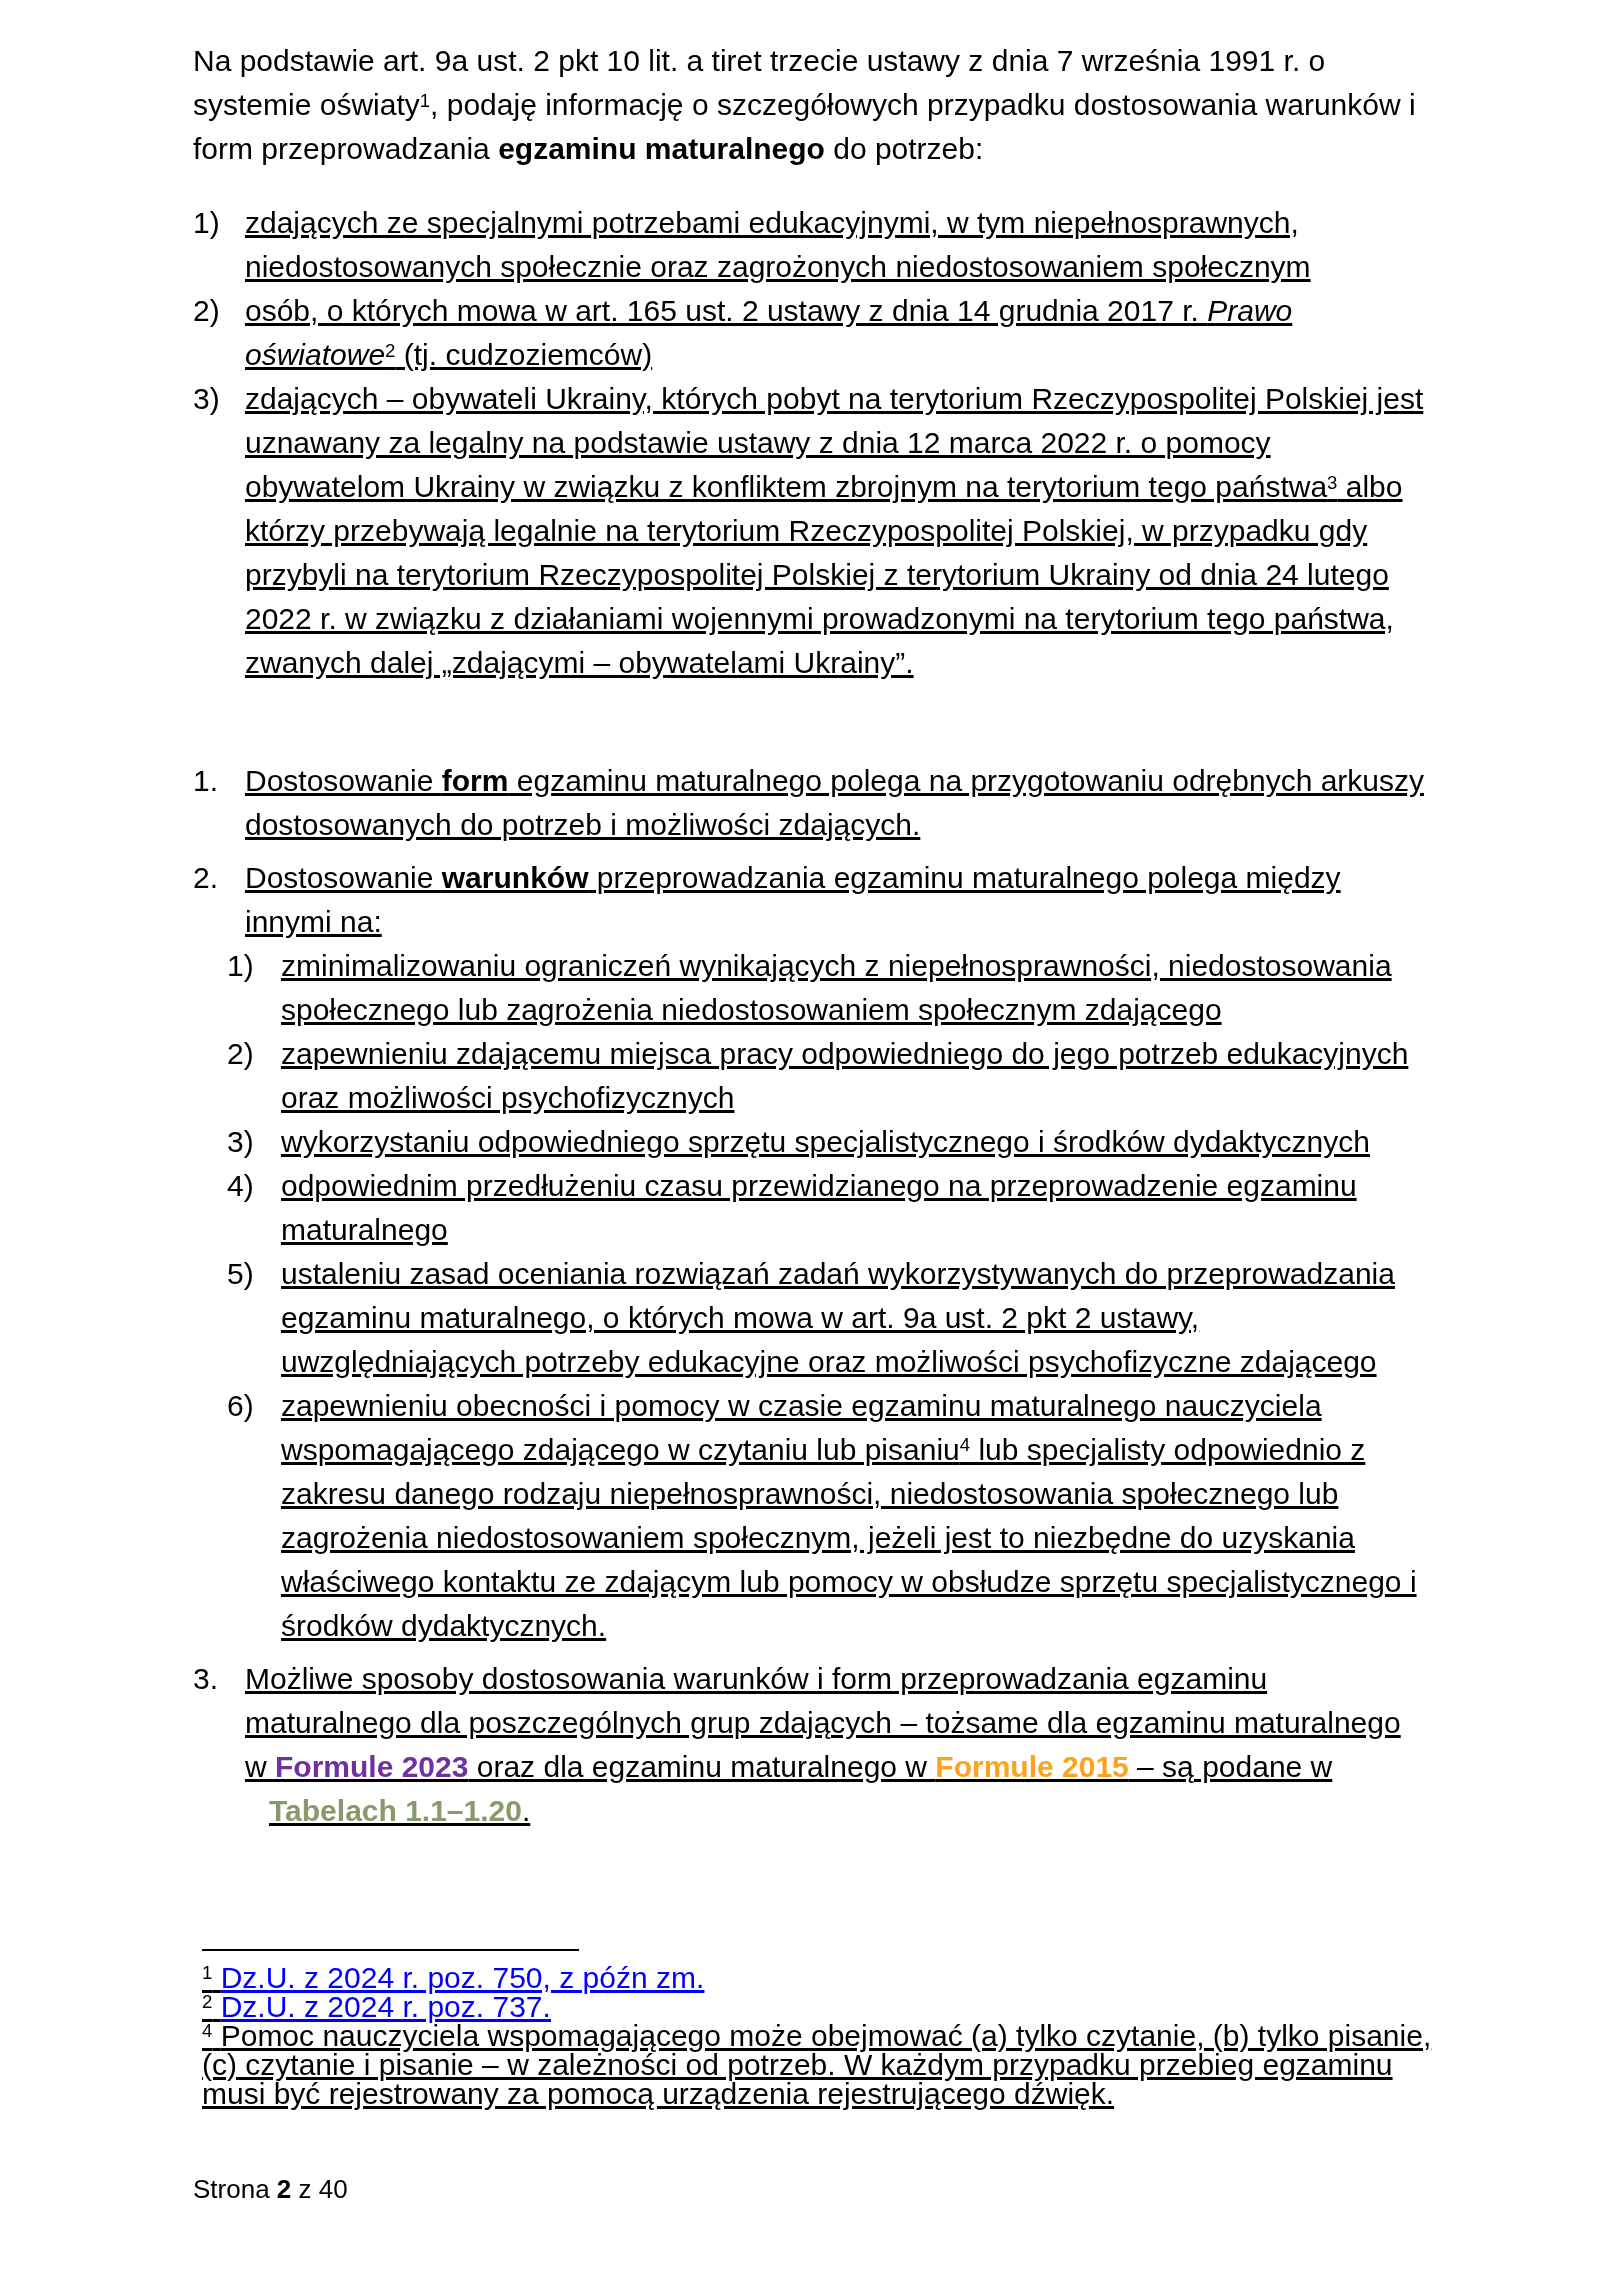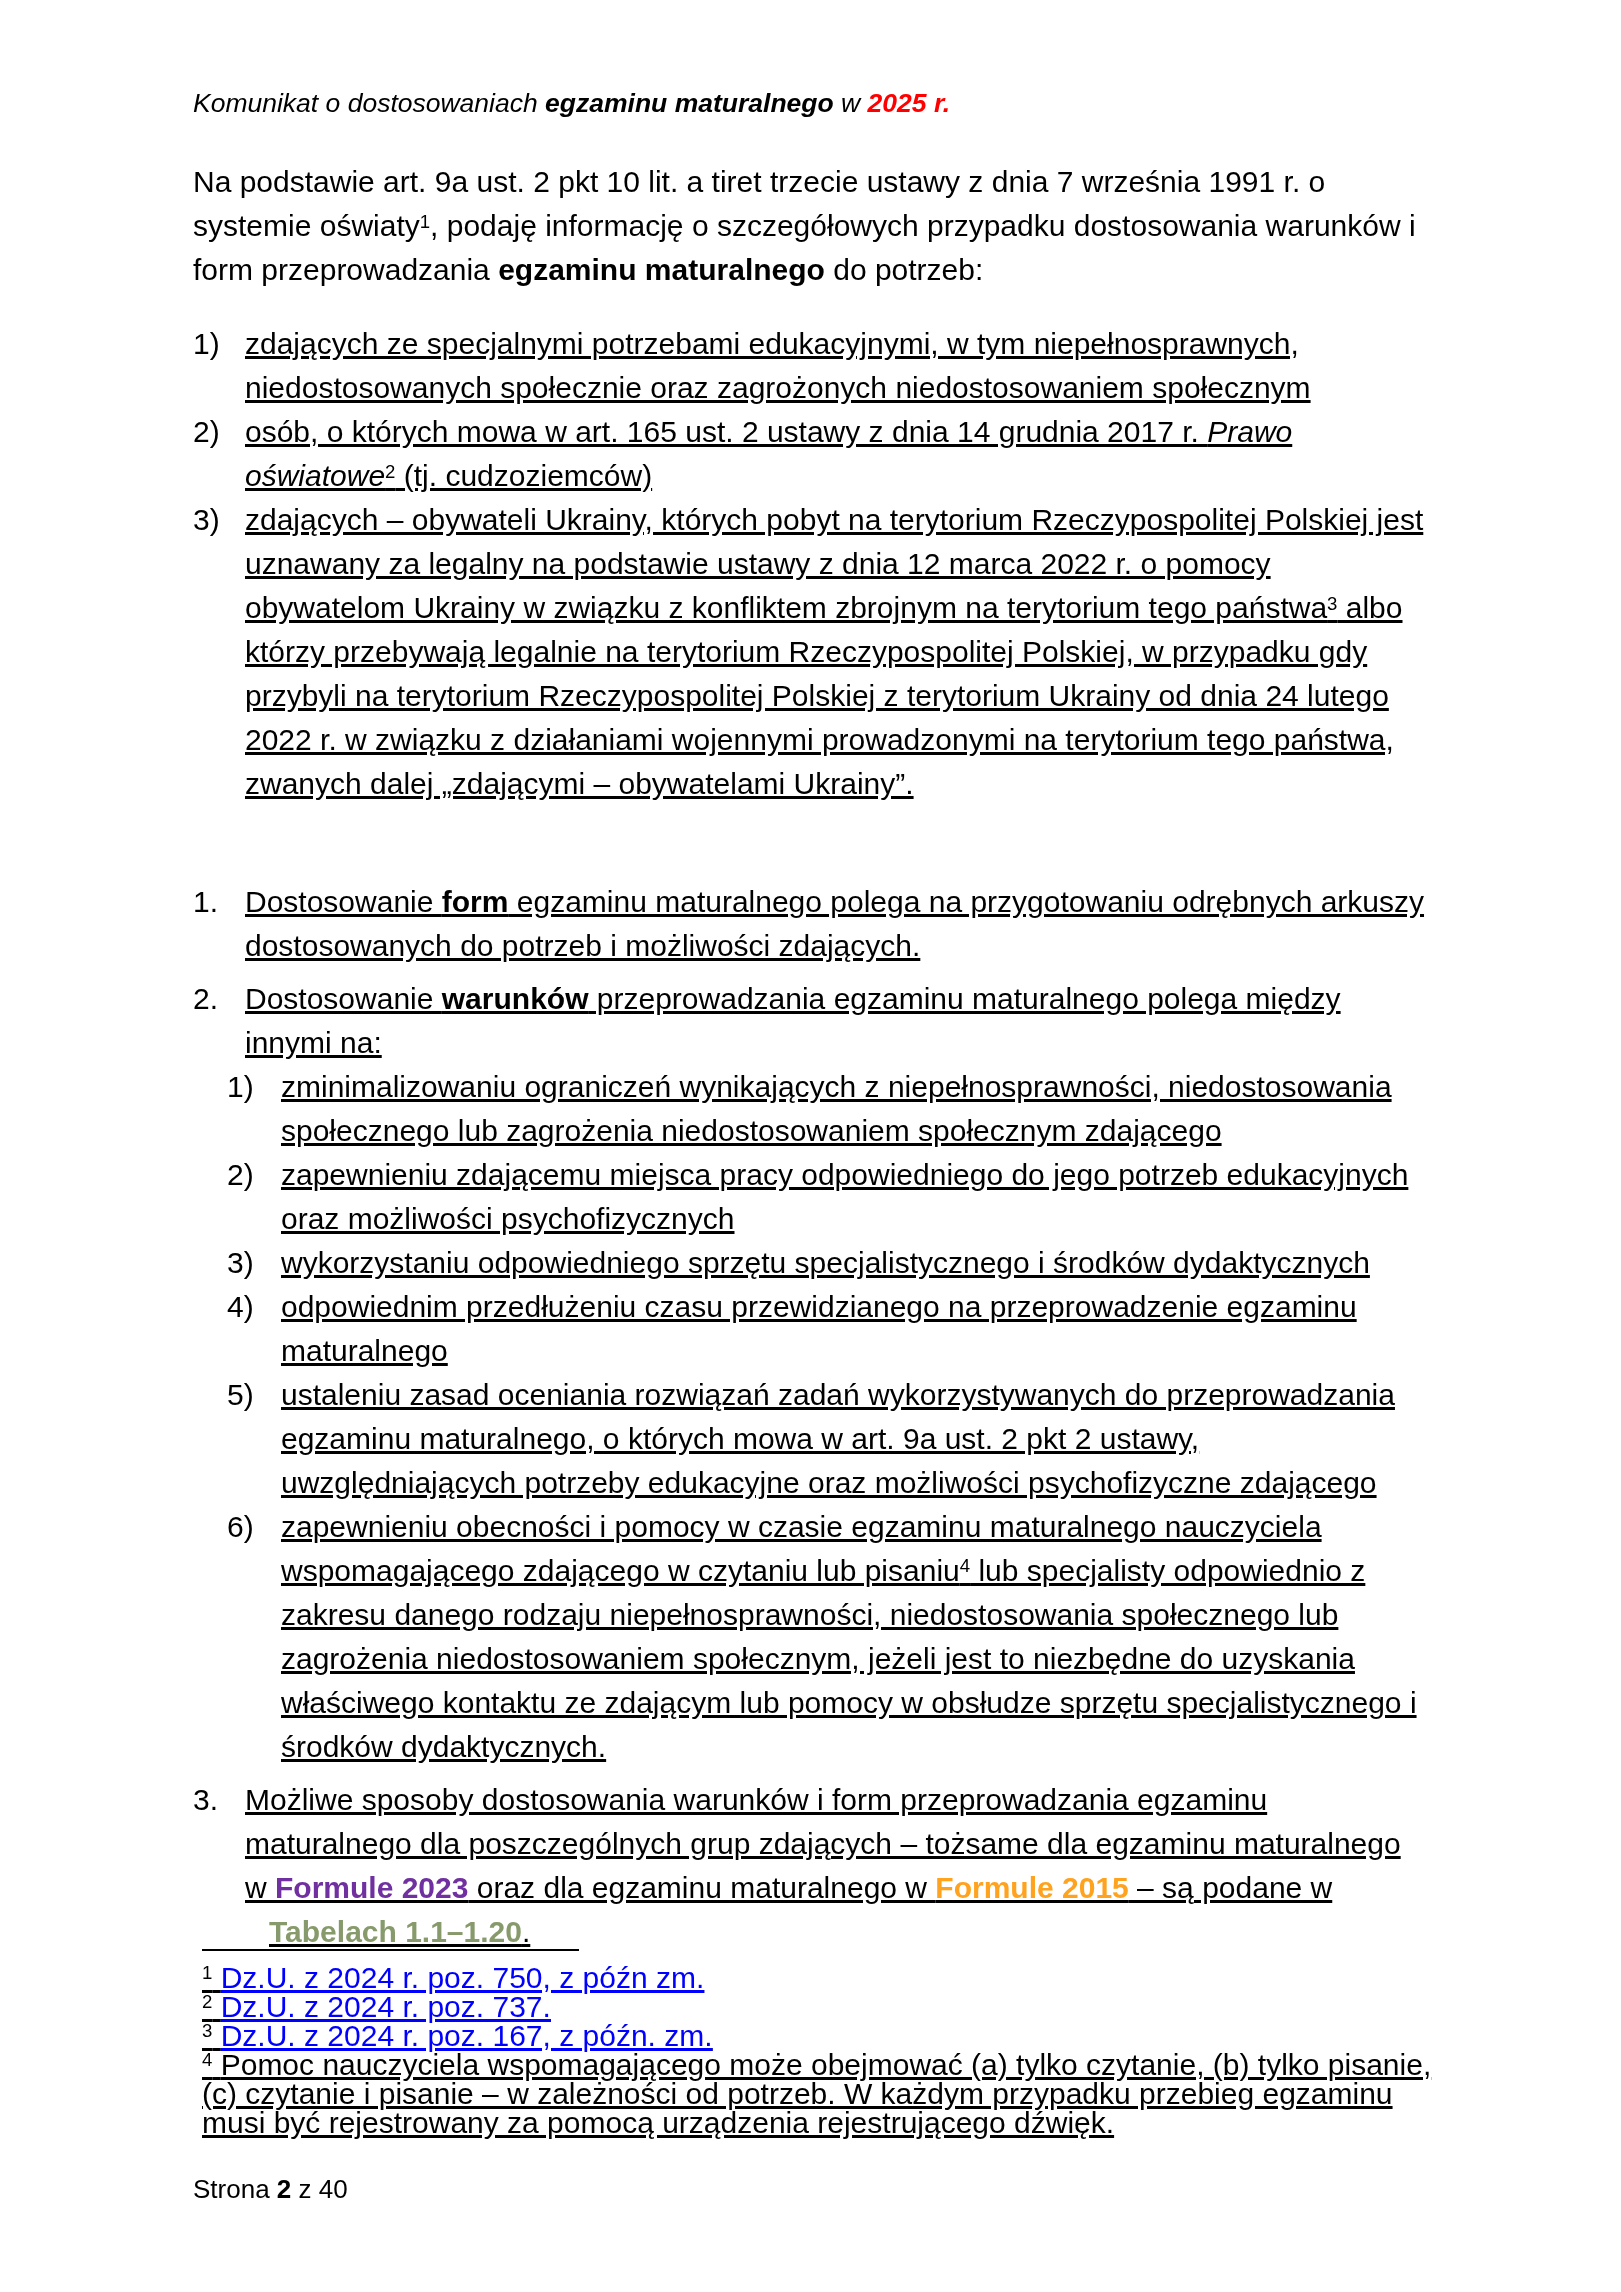--- a/index.html
+++ b/index.html
@@ -86,23 +86,20 @@
     top: 2174px;
     font-size: 26px;
   }
   .page-footer .num { font-weight: bold; }
 </style>
 </head>
 <body>
 
 <div class="content">
 
-  <div class="doc-header">
-    <span>Komunikat o dostosowaniach </span><span class="hb">egzaminu maturalnego</span><span> w </span><span class="year">2025 r.</span>
-  </div>
 
   <p class="body-text intro">
     <span>Na podstawie art. 9a ust. 2 pkt 10 lit. a tiret trzecie ustawy z dnia 7 września 1991 r. o systemie oświaty</span><sup>1</sup><span>, podaję informację o szczegółowych przypadku dostosowania warunków i form przeprowadzania </span><span class="b">egzaminu maturalnego</span><span> do potrzeb:</span>
   </p>
 
   <div class="body-text">
     <div class="hang">
       <span class="marker">1)</span>
       <span class="txt">zdających ze specjalnymi potrzebami edukacyjnymi, w tym niepełnosprawnych, niedostosowanych społecznie oraz zagrożonych niedostosowaniem społecznym</span>
     </div>
@@ -165,23 +162,20 @@
 
 <div class="footnotes">
   <div class="fn-sep"></div>
   <div class="fn-row">
     <sup>1</sup> <a class="fn-link">Dz.U. z 2024 r. poz. 750, z późn zm.</a>
   </div>
   <div class="fn-row">
     <sup>2</sup> <a class="fn-link">Dz.U. z 2024 r. poz. 737.</a>
   </div>
   <div class="fn-row">
-    <sup>3</sup> <a class="fn-link">Dz.U. z 2024 r. poz. 167, z późn. zm.</a>
-  </div>
-  <div class="fn-row">
     <sup>4</sup> <span>Pomoc nauczyciela wspomagającego może obejmować (a) tylko czytanie, (b) tylko pisanie, (c) czytanie i pisanie – w zależności od potrzeb. W każdym przypadku przebieg egzaminu musi być rejestrowany za pomocą urządzenia rejestrującego dźwięk.</span>
   </div>
 </div>
 
 <div class="page-footer">
   <span>Strona </span><span class="num">2</span><span> z 40</span>
 </div>
 
 
 </body></html>

